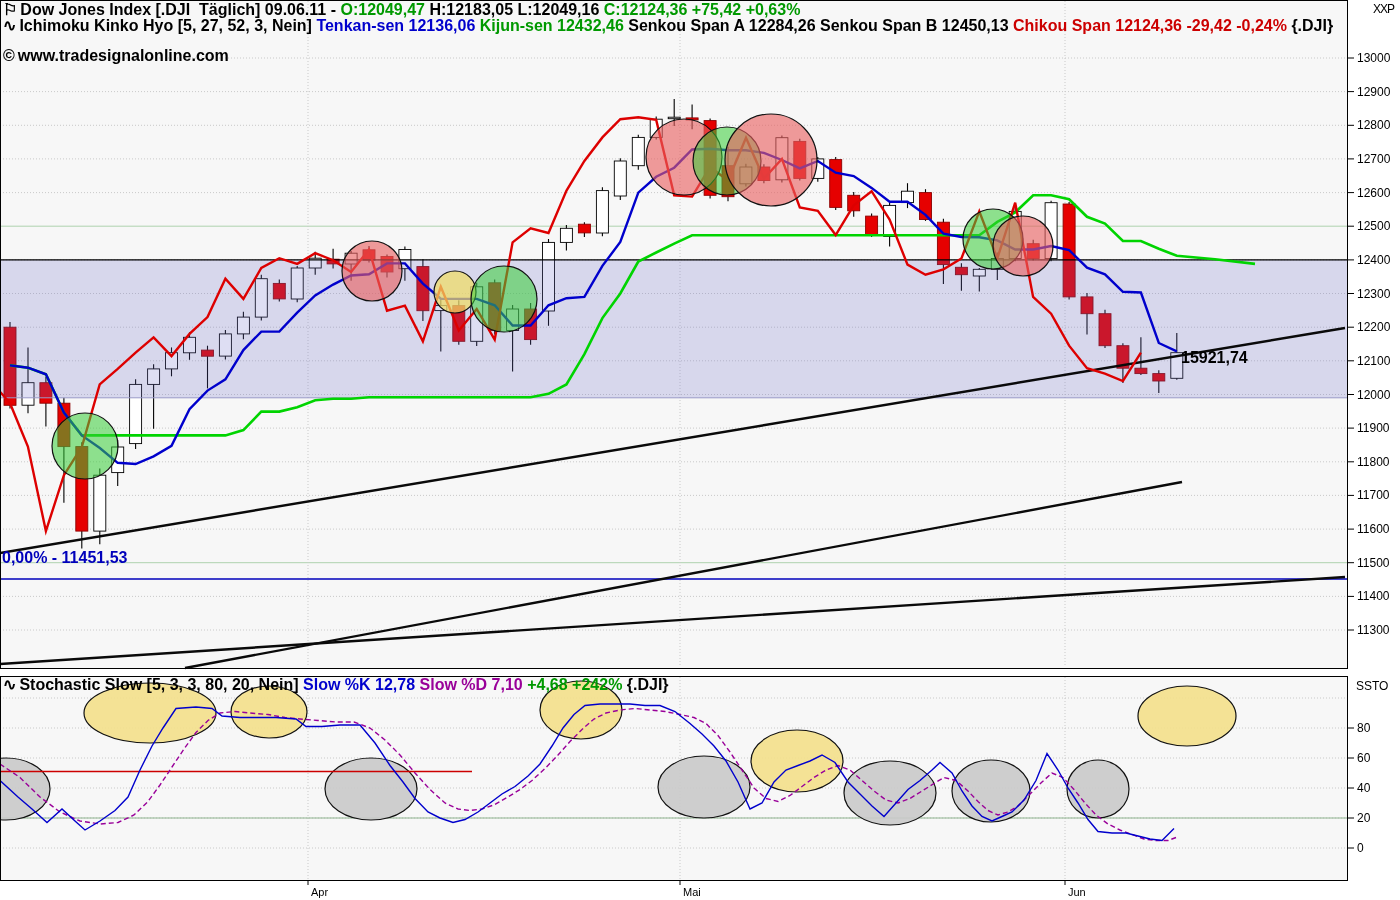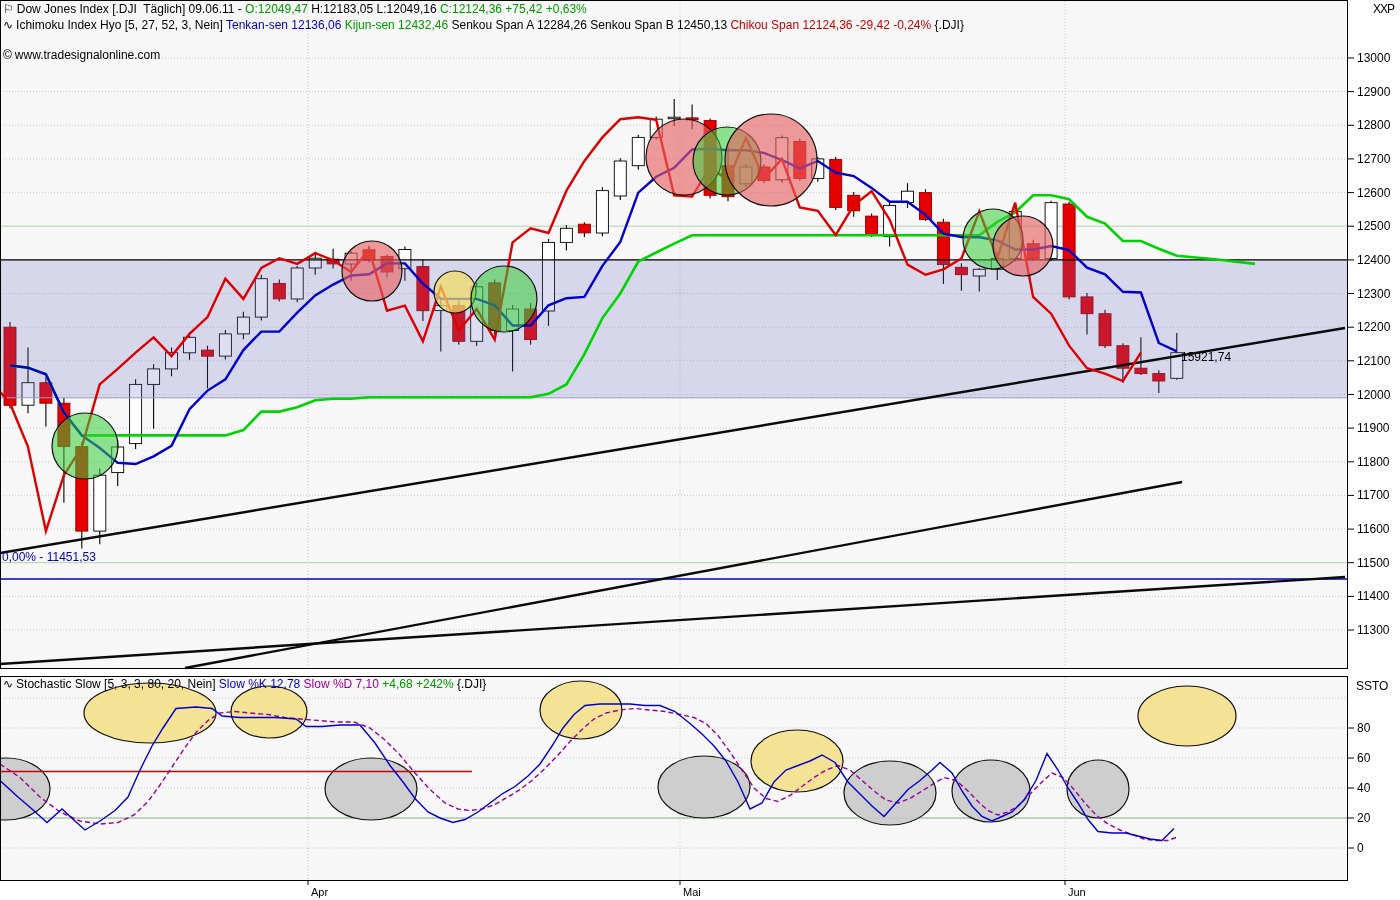--- a/index.html
+++ b/index.html
@@ -1,19 +1,19 @@
 <!DOCTYPE html>
 <html><head>
 <meta charset="utf-8">
 <style>
   html,body{margin:0;padding:0;background:#fff;}
   #app{position:relative;width:1400px;height:900px;background:#ffffff;
        font-family:"Liberation Sans",sans-serif;overflow:hidden;}
   svg{position:absolute;left:0;top:0;z-index:1;}
-  .lbl{position:absolute;font-size:12px;line-height:15px;white-space:pre;color:#000;z-index:5;}
+  .lbl{position:absolute;font-size:16px;line-height:15px;white-space:pre;color:#000;z-index:5;font-weight:bold;}
   .lbl .g{color:#009900}
   .lbl .b{color:#0000cc}
   .lbl .r{color:#cc0000}
   .lbl .p{color:#990099}
   .lbl .icon{display:inline-block;margin-right:3px;color:#000;}
   .corner{position:absolute;font-size:12px;color:#000;z-index:5;white-space:pre;}
 </style>
 </head>
 <body>
 
@@ -294,21 +294,21 @@
         <line x1="1065" y1="880" x2="1065" y2="885" stroke="#000"></line>
         <text x="1068" y="896" font-size="11" fill="#000" font-family="Liberation Sans, sans-serif">Jun</text>
       </g>
       <rect x="0.5" y="0.5" width="1347" height="668" fill="none" stroke="#000"></rect>
       <rect x="0.5" y="676.5" width="1347" height="204" fill="none" stroke="#000"></rect>
     </svg>
 
   <div class="lbl" style="left:3px;top:2px"><span class="icon">⚐</span><span>Dow Jones Index [.DJI  Täglich] 09.06.11 - </span><span class="g">O:12049,47</span><span> H:12183,05 L:12049,16 </span><span class="g">C:12124,36 +75,42 +0,63%</span>
   </div>
 
-  <div class="lbl" style="left:3px;top:18px"><span class="icon">∿</span><span>Ichimoku Index Hyo [5, 27, 52, 3, Nein] </span><span class="b">Tenkan-sen 12136,06 </span><span class="g">Kijun-sen 12432,46 </span><span>Senkou Span A 12284,26 Senkou Span B 12450,13 </span><span class="r">Chikou Span 12124,36 -29,42 -0,24% </span><span>{.DJI}</span>
+  <div class="lbl" style="left:3px;top:18px"><span class="icon">∿</span><span>Ichimoku Kinko Hyo [5, 27, 52, 3, Nein] </span><span class="b">Tenkan-sen 12136,06 </span><span class="g">Kijun-sen 12432,46 </span><span>Senkou Span A 12284,26 Senkou Span B 12450,13 </span><span class="r">Chikou Span 12124,36 -29,42 -0,24% </span><span>{.DJI}</span>
   </div>
 
   <div class="lbl" style="left:3px;top:48px"><span class="icon">©</span><span>www.tradesignalonline.com</span>
   </div>
 
   <div class="lbl" style="left:3px;top:677px"><span class="icon">∿</span><span>Stochastic Slow [5, 3, 3, 80, 20, Nein] </span><span class="b">Slow %K 12,78 </span><span class="p">Slow %D 7,10 </span><span class="g">+4,68 +242% </span><span>{.DJI}</span>
   </div>
 
   <div class="lbl" style="left:1181px;top:350px">15921,74</div>
   <div class="lbl b" style="left:2px;top:550px;color:#0000bb">0,00% - 11451,53</div>

